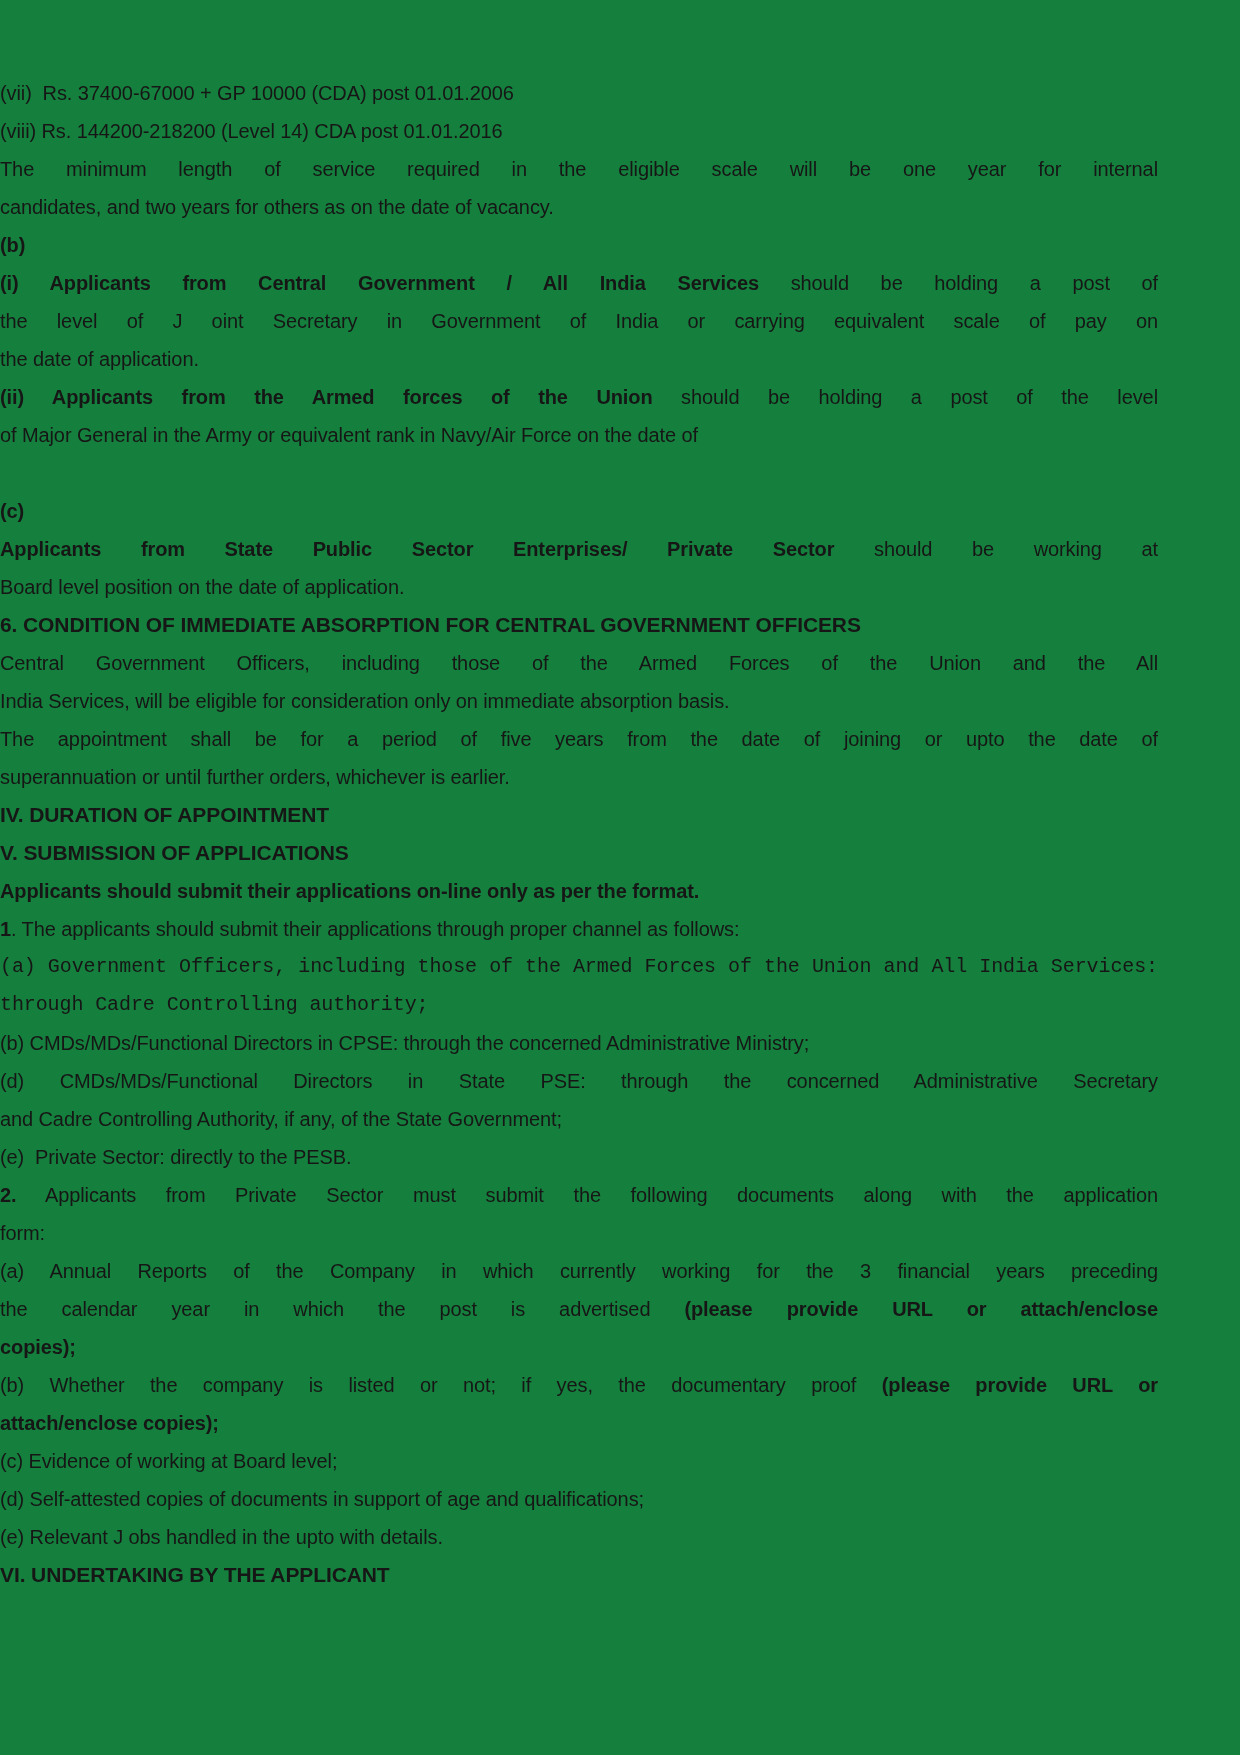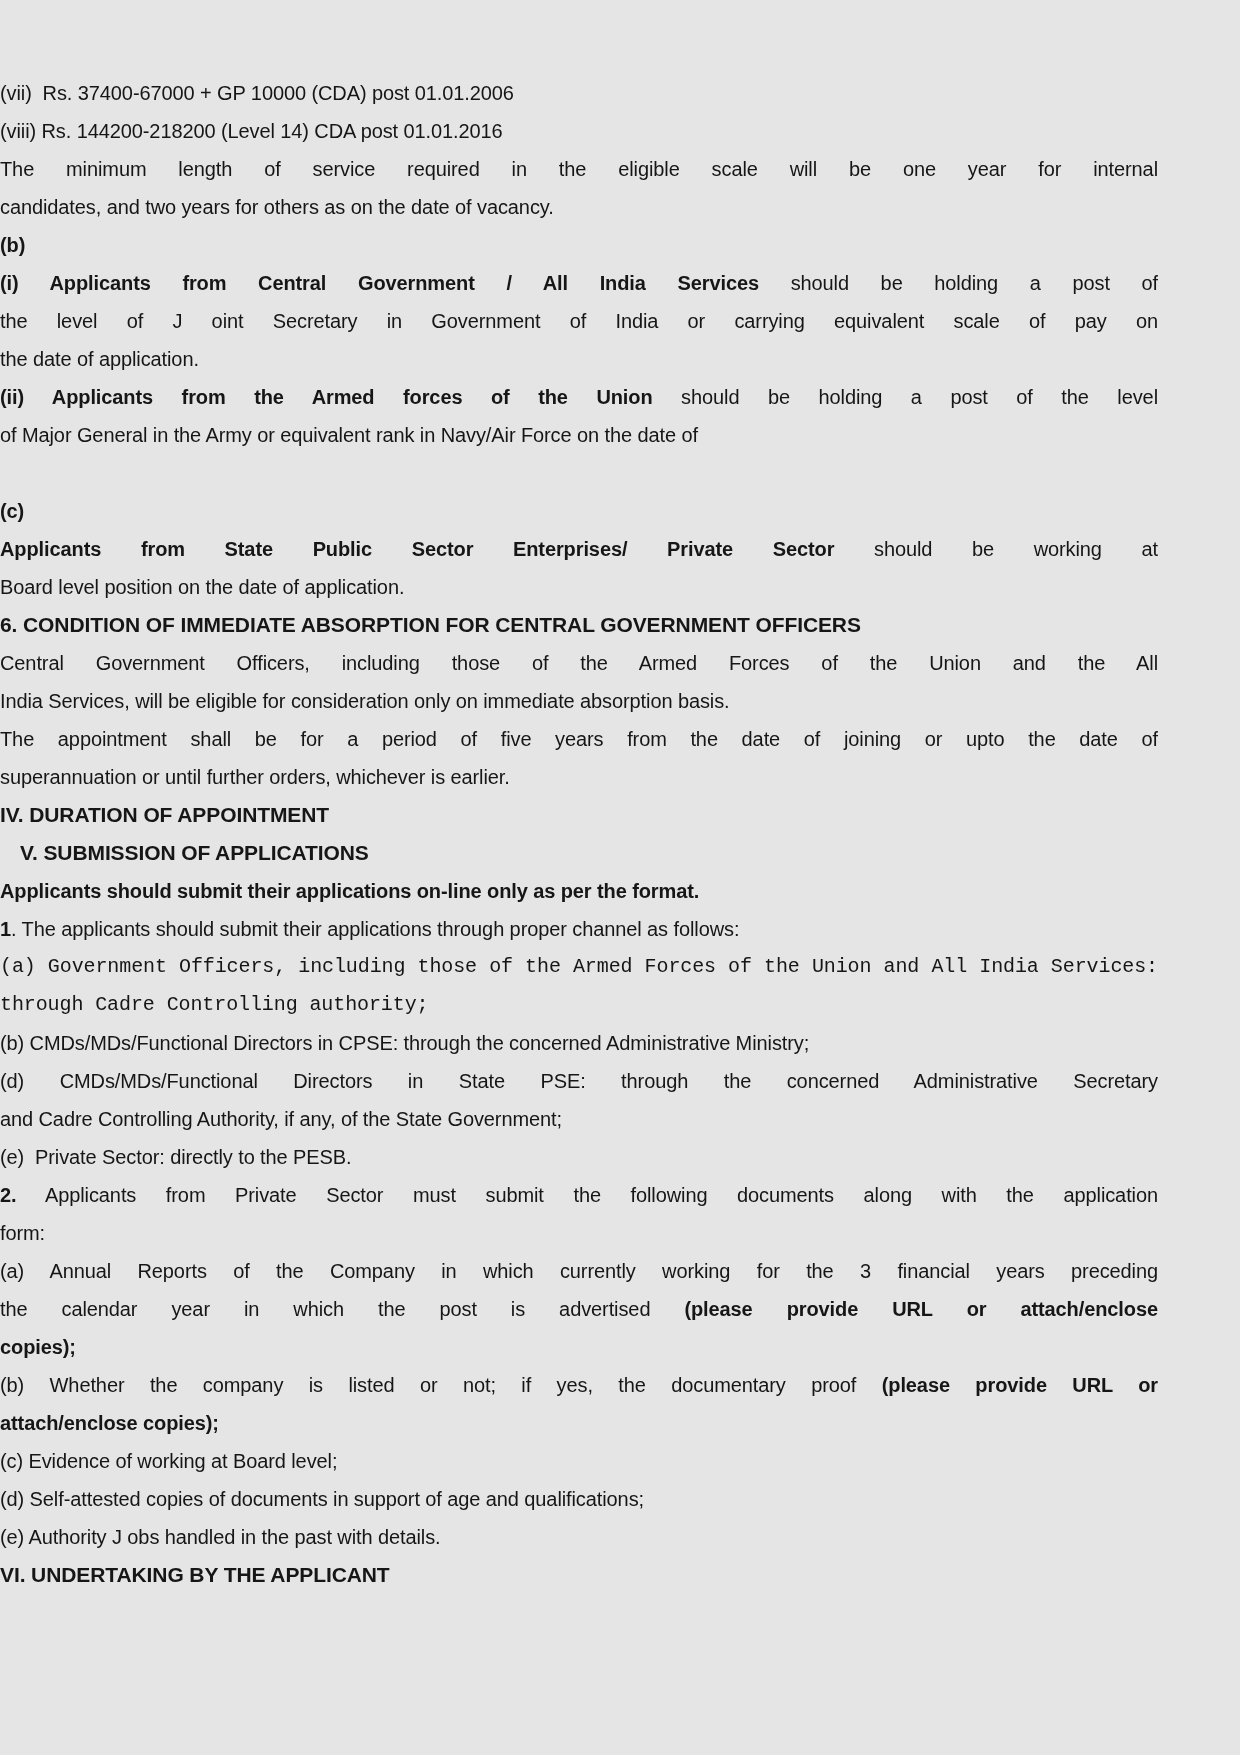--- a/index.html
+++ b/index.html
@@ -11,21 +11,21 @@
     width: 1240px;
     height: 1755px;
     font-family: "Liberation Sans", sans-serif;
     color: #161616;
   }
   .page {
     box-sizing: border-box;
     width: 1240px;
     height: 1755px;
     padding: 74px 82px 0 0;
-    background: #e5e5e5;
+    background: #15803d;
     overflow: hidden;
   }
   p.blk {
     margin: 0;
     padding: 0;
     font-size: 20px;
     line-height: 38px;
     letter-spacing: -0.1px;
     overflow: hidden;
   }
@@ -89,21 +89,21 @@
         <span class="ln fill"><span>Central Government Officers, including those of the Armed Forces of the Union and the All</span></span>
         <span class="ln"><span>India Services, will be eligible for consideration only on immediate absorption basis.</span></span>
       </p>
       <p class="blk ind-b" style="height: 76px;">
         <span class="ln fill"><span>The appointment shall be for a period of five years from the date of joining or upto the date of</span></span>
         <span class="ln"><span>superannuation or until further orders, whichever is earlier.</span></span>
       </p>
       <p class="blk ind-a hd" style="height: 38px;">
         <span class="ln"><span class="b">IV. DURATION OF APPOINTMENT</span></span>
       </p>
-      <p class="blk ind-a hd" style="height: 38px; padding-left: 20px;">
+      <p class="blk ind-a hd" style="height: 38px;">
         <span class="ln"><span class="b">V. SUBMISSION OF APPLICATIONS</span></span>
       </p>
       <p class="blk ind-b" style="height: 38px;">
         <span class="ln"><span class="b">Applicants should submit their applications on-line only as per the format.</span></span>
       </p>
       <p class="blk ind-b" style="height: 38px;">
         <span class="ln"><span class="b">1</span><span>. The applicants should submit their applications through proper channel as follows:</span></span>
       </p>
       <p class="blk ind-b" style="height: 76px; font-family: Liberation Mono, monospace;">
         <span class="ln fill"><span>(a) Government Officers, including those of the Armed Forces of the Union and All India Services:</span></span>
@@ -132,19 +132,19 @@
         <span class="ln fill"><span>(b) Whether the company is listed or not; if yes, the documentary proof </span><span class="b">(please provide URL or</span></span>
         <span class="ln"><span class="b">attach/enclose copies);</span></span>
       </p>
       <p class="blk ind-b" style="height: 38px;">
         <span class="ln"><span>(c) Evidence of working at Board level;</span></span>
       </p>
       <p class="blk ind-b" style="height: 38px;">
         <span class="ln"><span>(d) Self-attested copies of documents in support of age and qualifications;</span></span>
       </p>
       <p class="blk ind-b" style="height: 38px;">
-        <span class="ln"><span>(e) Authority J obs handled in the past with details.</span></span>
+        <span class="ln"><span>(e) Relevant J obs handled in the upto with details.</span></span>
       </p>
       <p class="blk ind-a hd" style="height: 38px;">
         <span class="ln"><span class="b">VI. UNDERTAKING BY THE APPLICANT</span></span>
       </p>
     </div>
 </div>
 
 </body></html>

